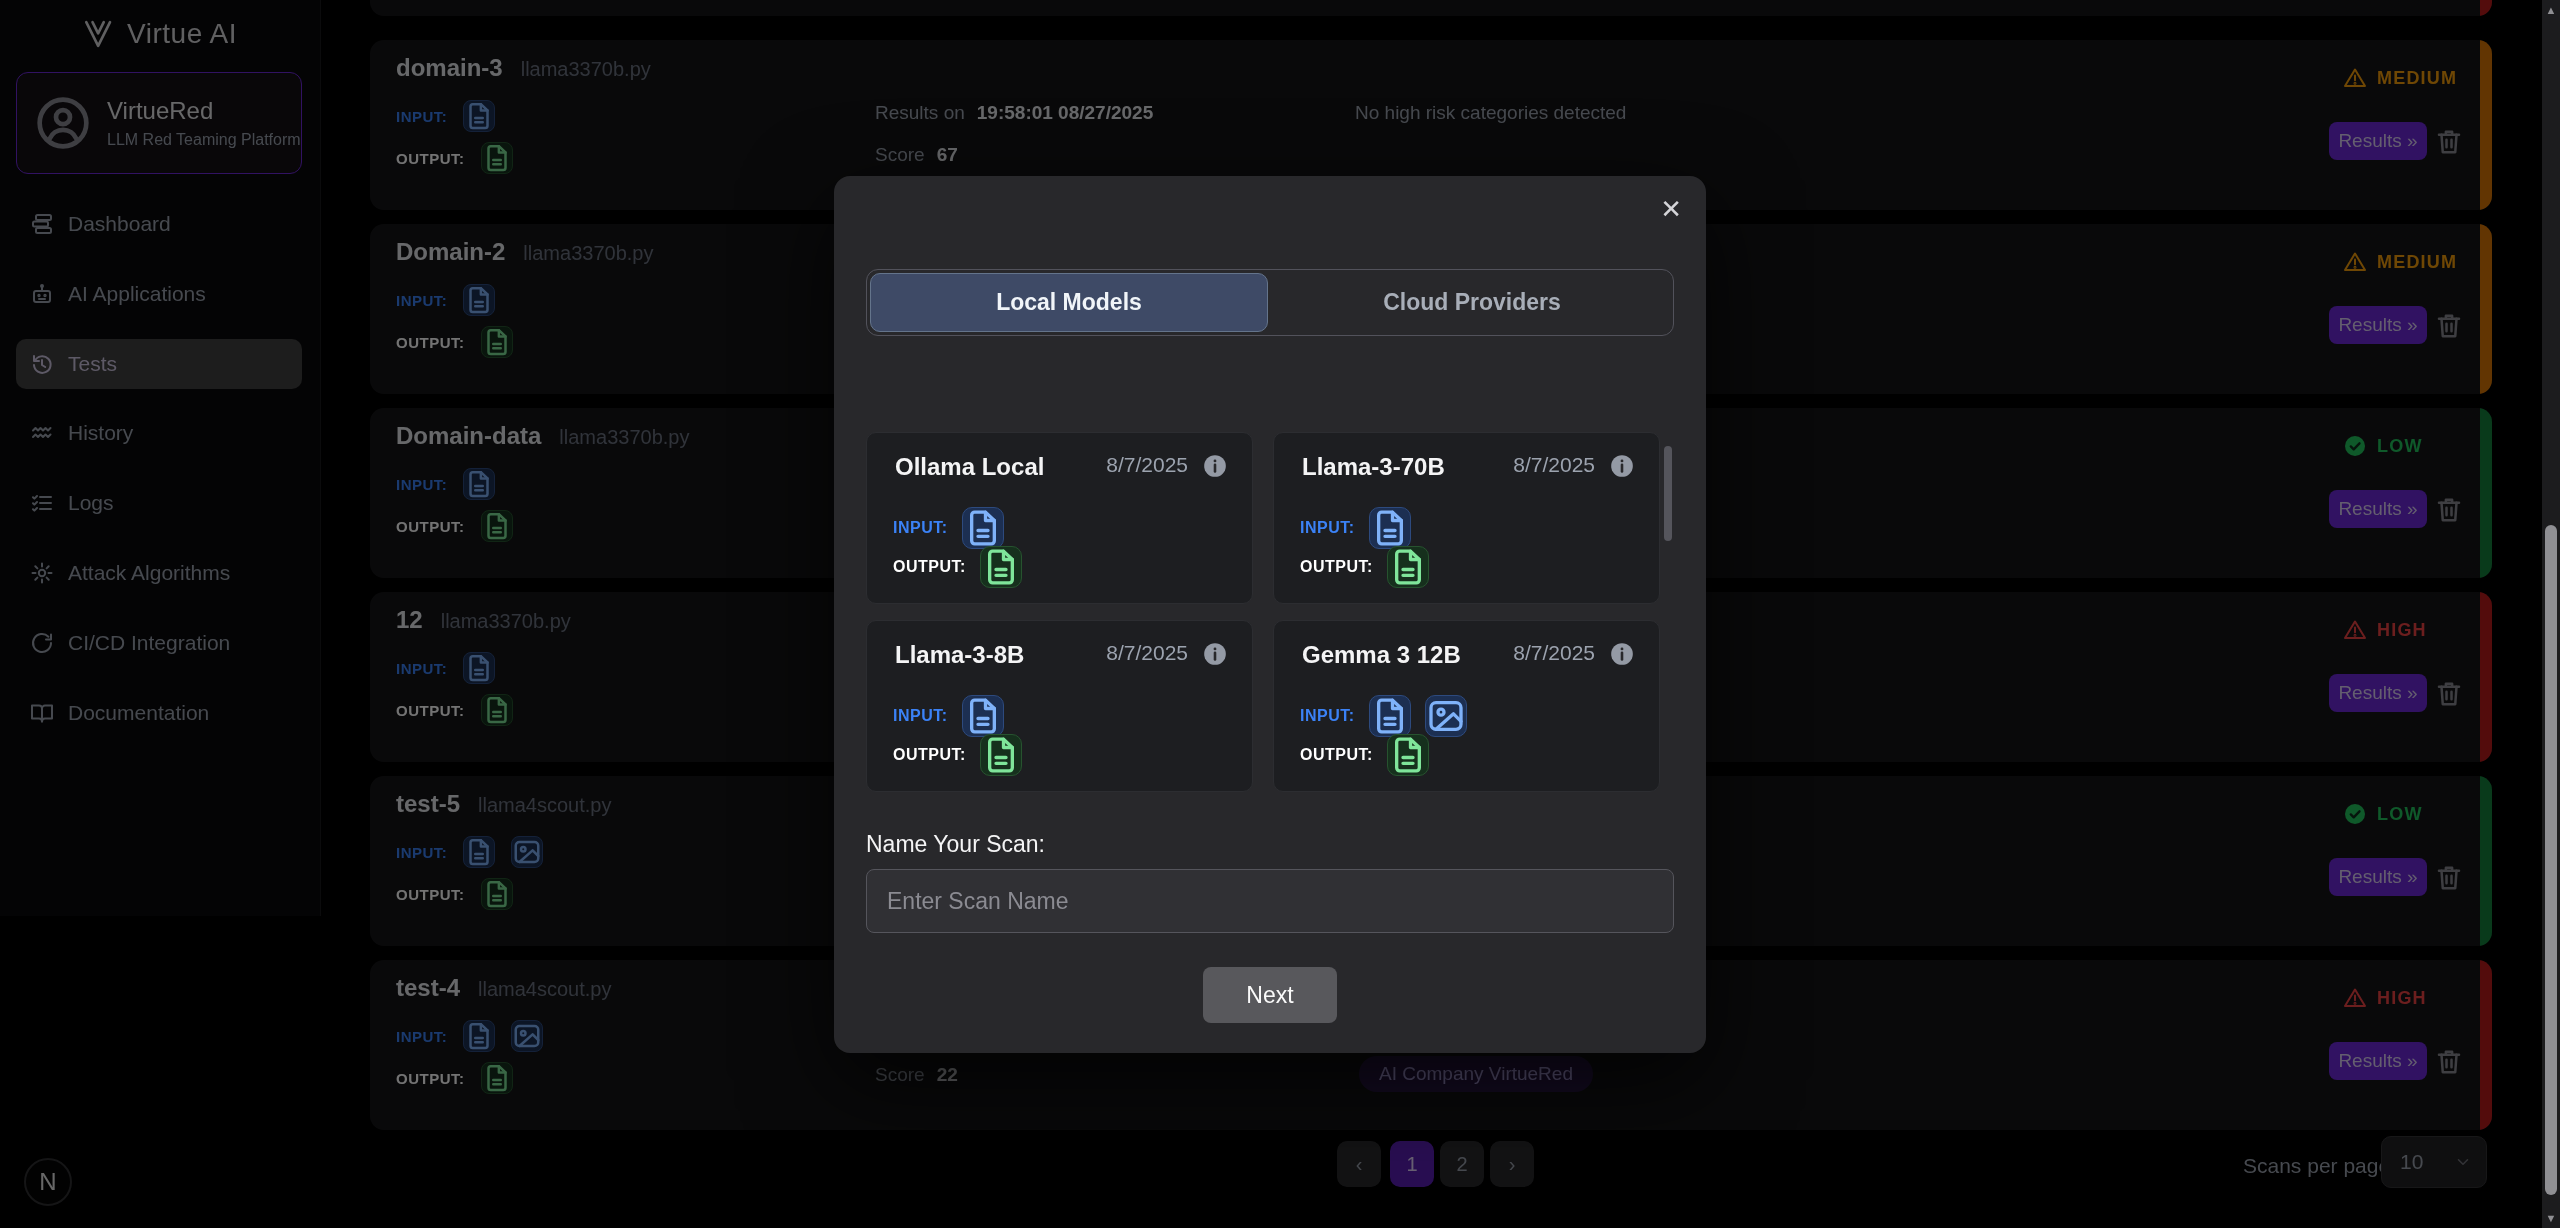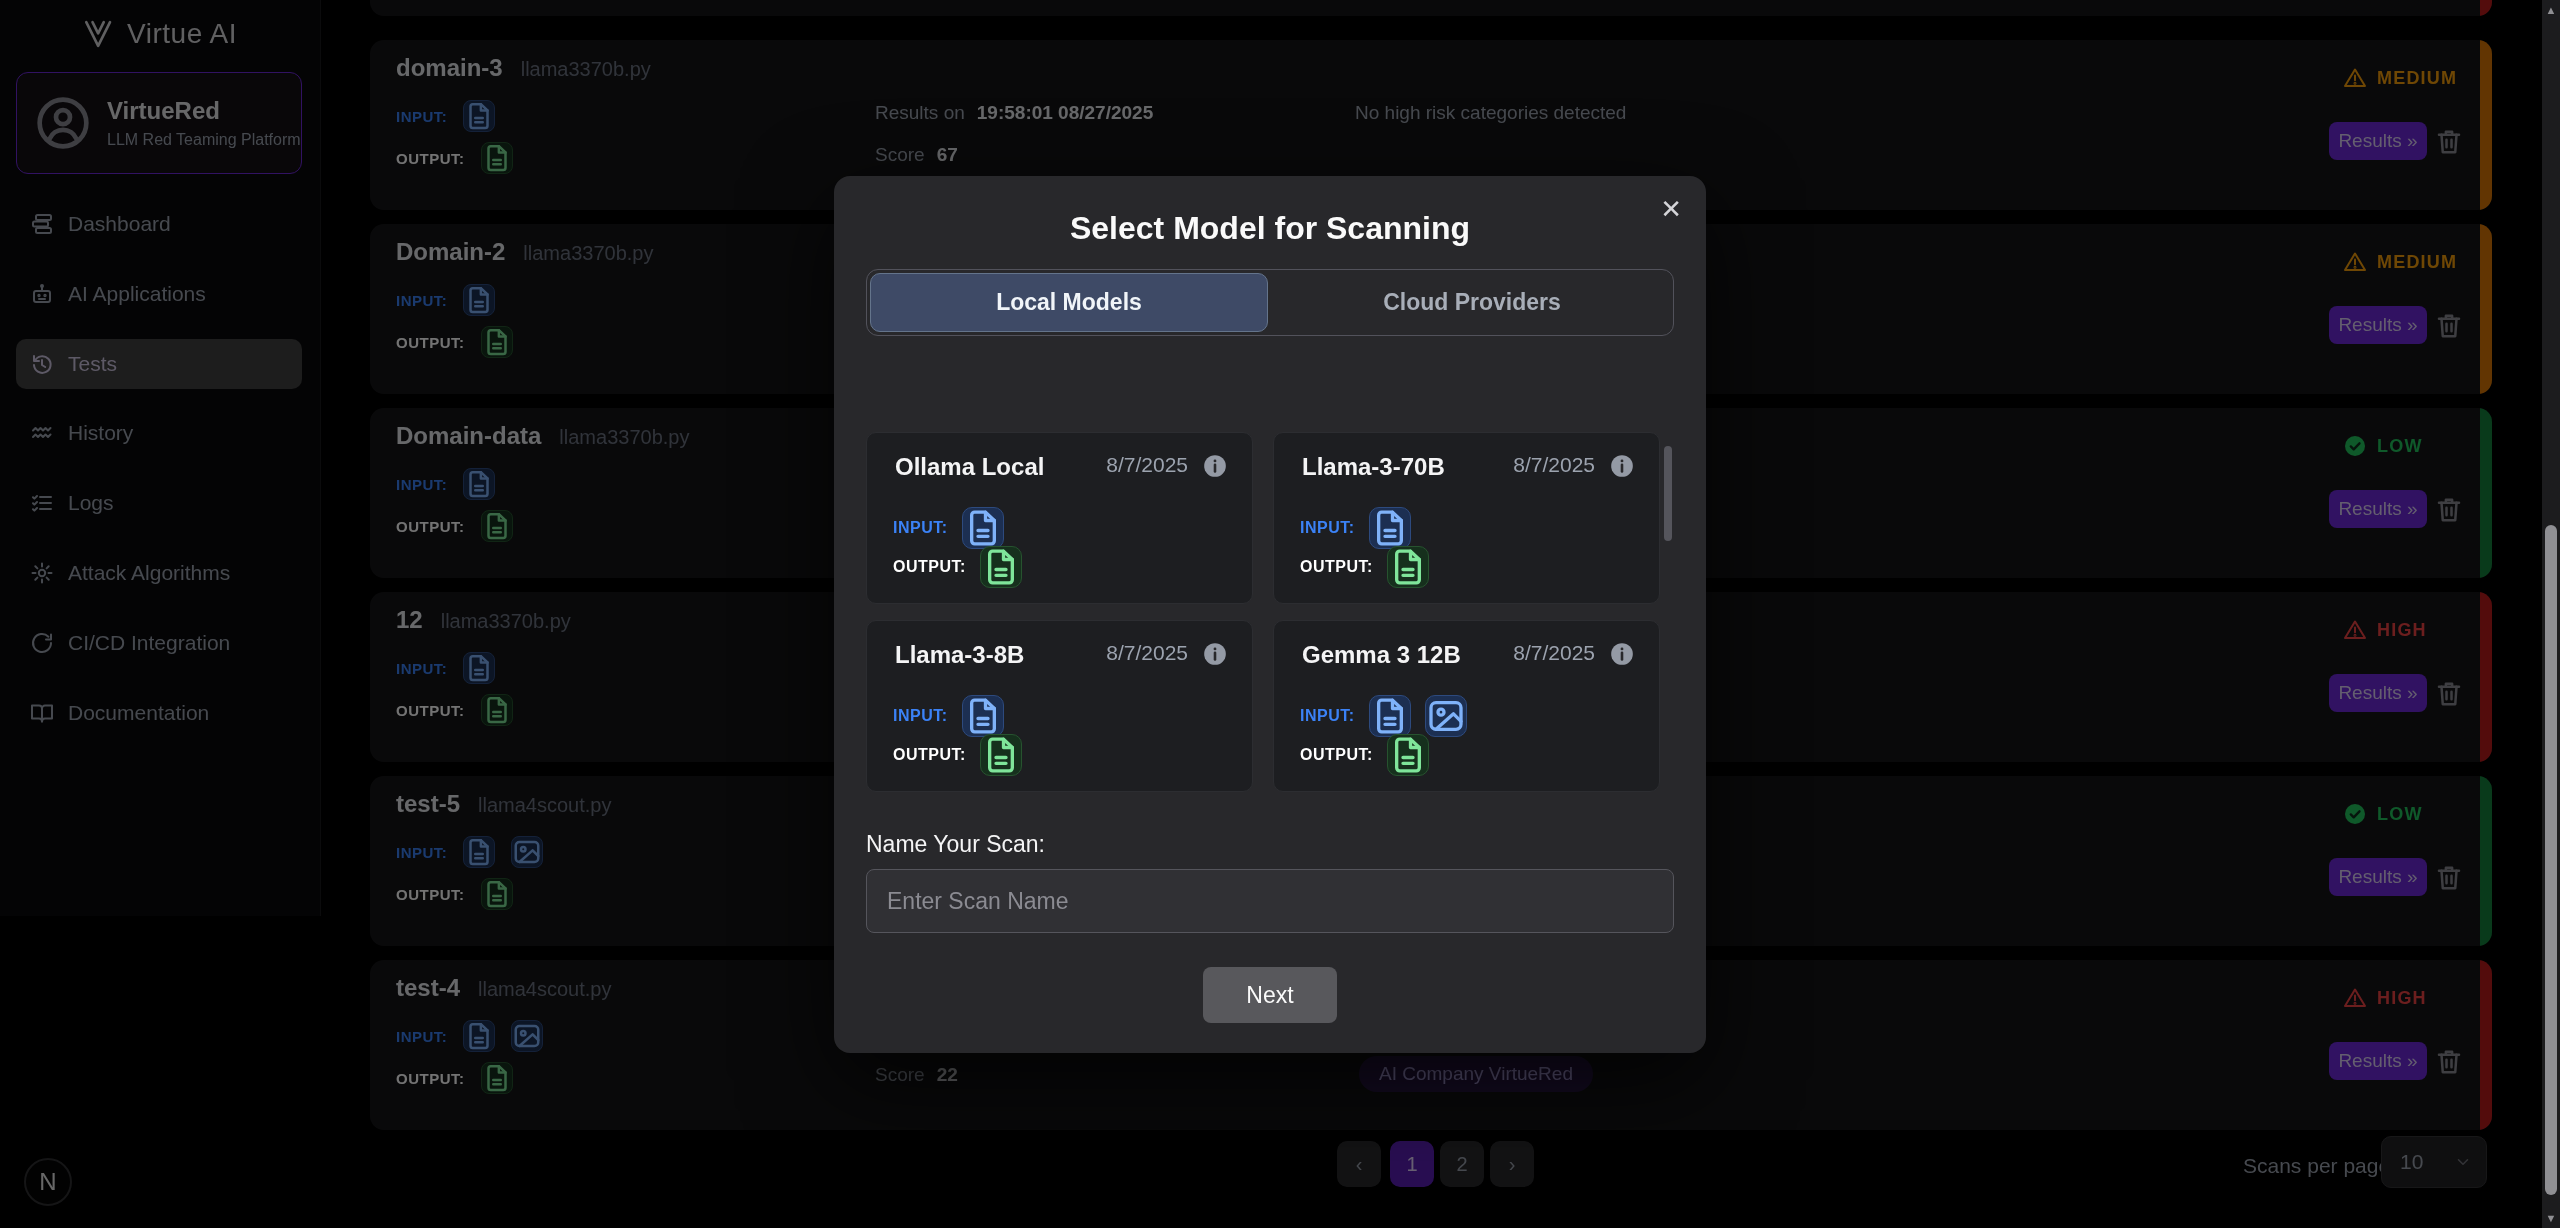--- a/index.html
+++ b/index.html
@@ -6,21 +6,21 @@
   body{width:2560px;height:1228px;position:relative;overflow:hidden;
        font-family:"Liberation Sans",sans-serif;-webkit-font-smoothing:antialiased;}
   svg{display:block}
 
   
   .sidebar{position:absolute;left:0;top:0;width:320px;height:916px;background:#0b0b0d;border-right:1px solid #1a1a1c;z-index:1}
   .brand{position:absolute;left:0;top:18px;width:320px;display:flex;align-items:center;justify-content:center;gap:10px;color:#d4d4d8}
   .brand-txt{font-size:28px;font-weight:500;letter-spacing:.5px}
   .profile-card{position:absolute;left:16px;top:72px;width:286px;height:102px;border:1.5px solid #6d28d9;border-radius:12px;background:#141016;display:flex;align-items:center;gap:16px;padding-left:18px;box-sizing:border-box}
   .avatar{width:56px;height:56px;color:#8b8b92;flex:0 0 auto}
-  .profile-name{font-size:24px;font-weight:700;color:#e4e4e7;margin-bottom:6px}
+  .profile-name{font-size:24px;font-weight:400;color:#e4e4e7;margin-bottom:6px}
   .profile-sub{font-size:16px;color:#9ca3af}
   .nav-item{position:absolute;left:16px;width:286px;height:50px;border-radius:10px;display:flex;align-items:center;gap:14px;padding-left:14px;box-sizing:border-box;color:#9ca3af;cursor:pointer}
   .nav-item.active{background:#404040;color:#cfc6e2}
   .nav-ico{width:24px;height:24px;flex:0 0 auto}
   .nav-label{font-size:21px}
   .dev-badge{position:absolute;left:24px;top:1158px;width:44px;height:44px;border-radius:50%;background:#050505;border:2px solid #2f2f31;color:#e5e5e5;display:flex;align-items:center;justify-content:center;font-size:24px;z-index:1}
 
   
   .rows{position:absolute;left:370px;top:0;width:2122px;height:1228px;z-index:1}
   .row-card{position:absolute;left:0;width:2122px;height:170px;background:#161618;border-radius:14px;overflow:hidden}
@@ -522,21 +522,20 @@
   <span>10</span>
   <svg viewBox="0 0 24 24" fill="none" stroke="currentColor" stroke-width="2" stroke-linecap="round" stroke-linejoin="round">
       <path d="M6 9l6 6 6-6"></path>
     </svg>
 </div>
 
 <div class="dim"></div>
 
 <section class="modal">
   <div class="modal-close">✕</div>
-  <div class="modal-title">Select Model for Scanning</div>
   <div class="tabs" id="modal-tabs">
       <div class="tab active">Local Models</div>
       <div class="tab">Cloud Providers</div>
     </div>
   <div id="model-grid">
       <div class="model-card" style="left:32px;top:256px">
     <div class="mc-head">
       <span class="mc-name">Ollama Local</span>
       <span class="mc-date">8/7/2025</span>
       <span class="mc-info">

